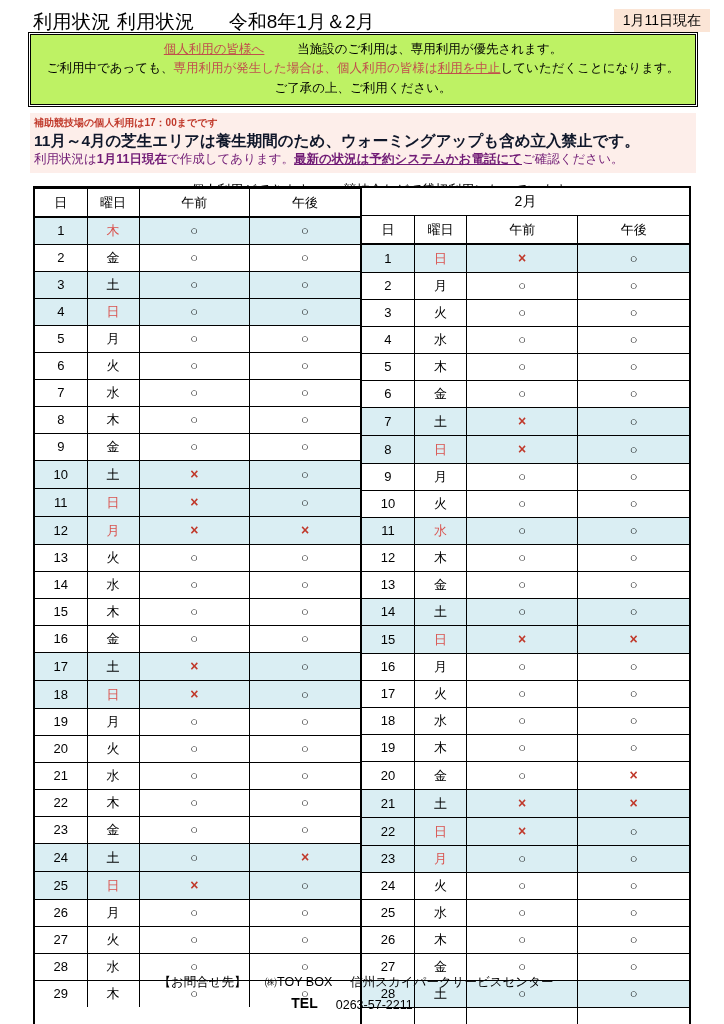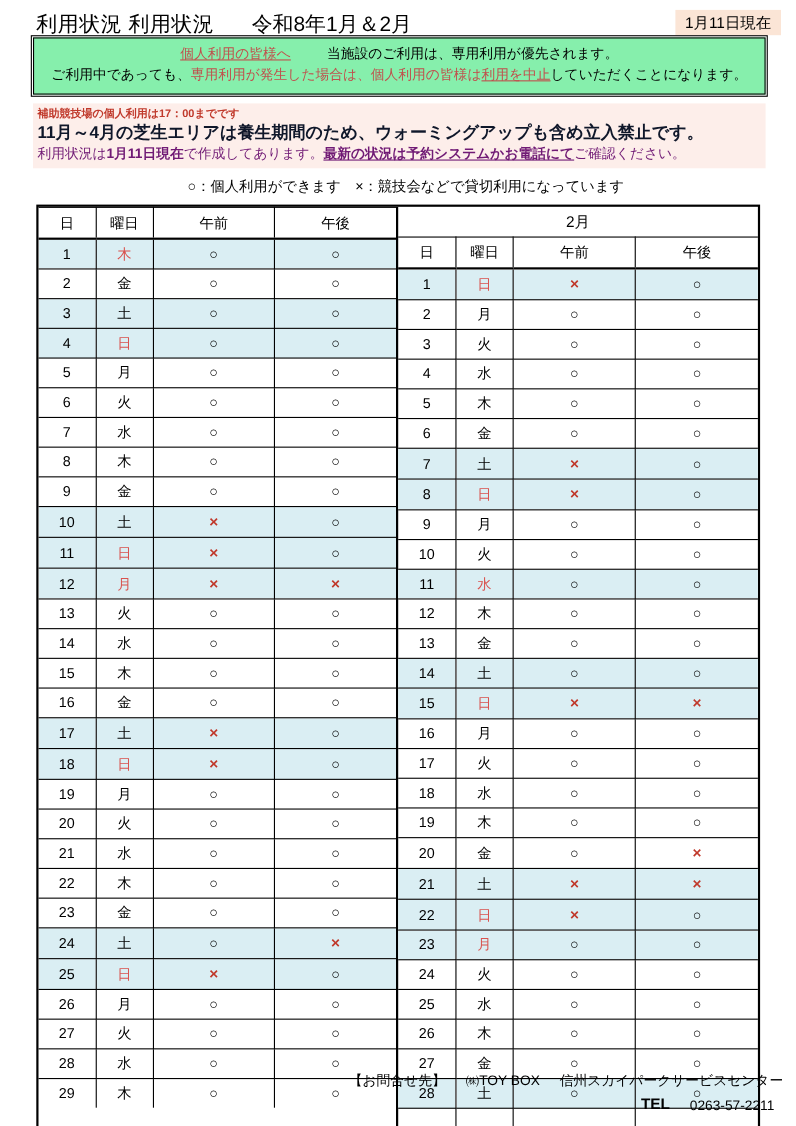--- a/index.html
+++ b/index.html
@@ -44,21 +44,21 @@
     white-space: nowrap;
     line-height: 1.1;
   }
 
   
   .notice-box {
     margin: 4px 28px 0 30px;
     border: 1px solid #000;
     outline: 1px solid #000;
     outline-offset: 1px;
-    background: #86efac;
+    background: #bef264;
     padding: 5px 6px 6px 6px;
     text-align: center;
     font-size: 12.5px;
     line-height: 1.55;
   }
   .notice-box .ln { white-space: nowrap; }
   .nred { color: #c0504d; }
   .nred-u { color: #c0504d; text-decoration: underline; }
   .nblk { color: #000000; }
   .pad-sp { display: inline-block; width: 26px; }
@@ -163,21 +163,21 @@
   table.cal tr td:first-child, table.cal tr th:first-child { border-left: none; }
   table.cal tr td:last-child,  table.cal tr th:last-child  { border-right: none; }
   table.cal tr:last-child td { border-bottom: none; }
 
   
   .footer {
     position: absolute;
     left: 0;
     right: 0;
     bottom: 8px;
-    text-align: right;
+    text-align: center;
     padding-right: 12px;
     font-size: 12.5px;
     line-height: 1.65;
   }
   .footer .f-line1 { white-space: nowrap; }
   .footer .f-line2 { white-space: nowrap; padding-right: 8px; }
   .footer .tel-lbl { font-size: 14px; vertical-align: 1px; font-weight: bold; }
   .footer .sp-l { display:inline-block; width: 18px; }
 </style>
 </head>
@@ -191,20 +191,21 @@
 
 <div class="notice-box">
   <div class="ln">
     <span class="nred-u">個人利用の皆様へ</span>
     <span class="pad-sp"></span>
     <span class="nblk">当施設のご利用は、専用利用が優先されます。</span>
   </div>
   <div class="ln">
     <span class="nblk">ご利用中であっても、</span><span class="nred">専用利用が発生した場合は、個人利用の皆様は</span><span class="nred-u">利用を中止</span><span class="nblk">していただくことになります。</span>
   </div>
+  <div class="ln">ご了承の上、ご利用ください。</div>
 </div>
 
 <div class="warn-block">
   <div class="warn-l1">補助競技場の個人利用は17：00までです</div>
   <div class="warn-l2">11月～4月の芝生エリアは養生期間のため、ウォーミングアップも含め立入禁止です。</div>
   <div class="warn-l3">
     <span>利用状況は</span><b>1月11日現在</b><span>で作成してあります。</span><span class="uline">最新の状況は予約システムかお電話にて</span><span>ご確認ください。</span>
   </div>
 </div>
 

